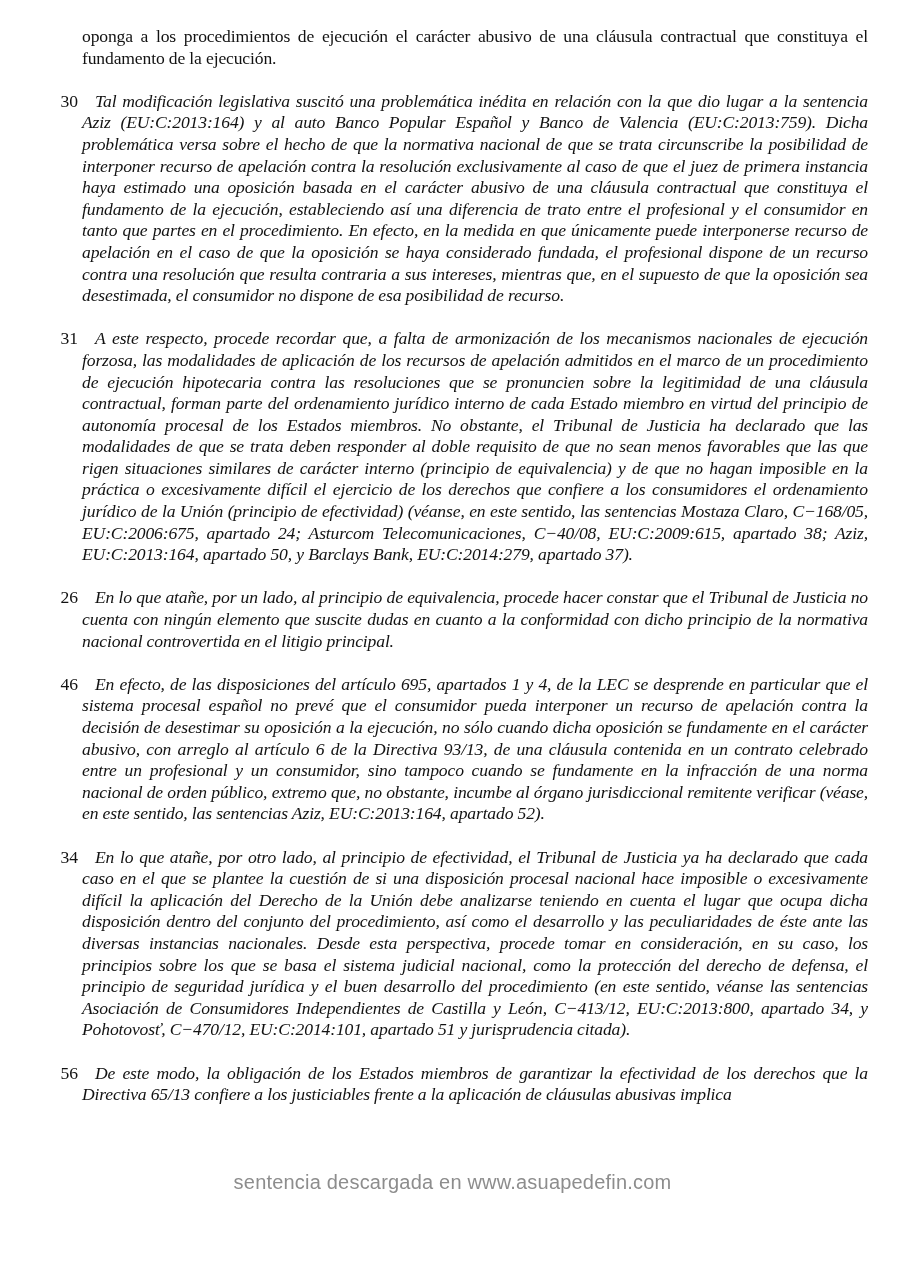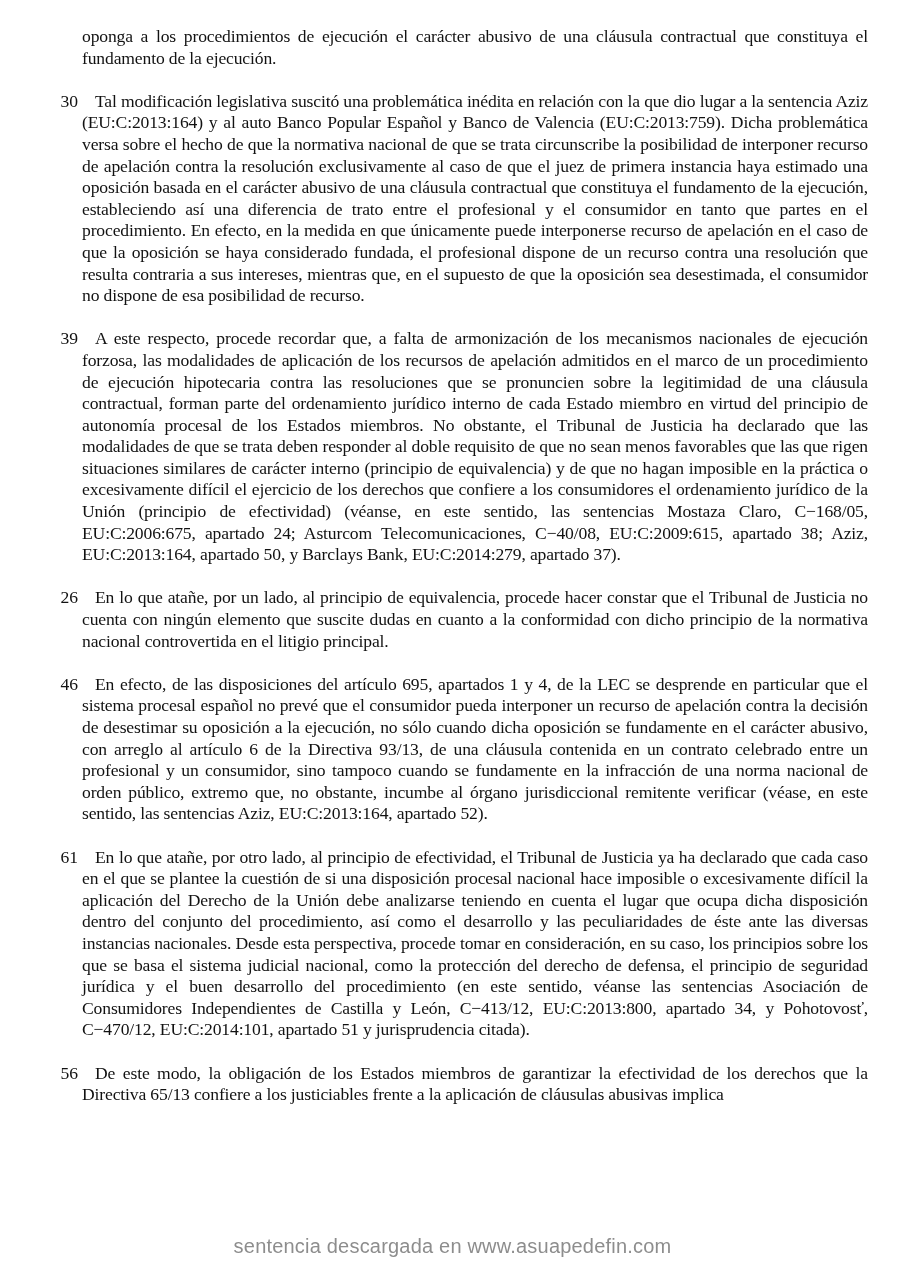--- a/index.html
+++ b/index.html
@@ -29,36 +29,37 @@
   .para-text {
     margin: 0;
     font-size: 17.6px;
     line-height: 21.6px;
     letter-spacing: -0.15px;
     text-align: justify;
     hyphens: none;
   }
   .numbered .para-text {
     text-indent: 13px;
+    font-style: italic;
   }
   .para-num {
     position: absolute;
     left: -44px;
     top: 0;
     width: 40px;
     font-size: 17.6px;
     line-height: 21.6px;
     text-align: right;
     color: #121212;
   }
   .footer {
     position: absolute;
     left: 0;
     right: 0;
-    top: 1234px;
+    top: 1170px;
     text-align: center;
     font-family: "Liberation Sans", sans-serif;
     font-size: 20px;
     line-height: 24px;
     color: #8d8d8d;
     letter-spacing: 0.2px;
   }
 </style>
 </head>
 <body>
@@ -69,36 +70,36 @@
     <div class="para">
       <p class="para-text">oponga a los procedimientos de ejecución el carácter abusivo de una cláusula contractual que constituya el fundamento de la ejecución.</p>
     </div>
 
     <div class="para numbered">
       <span class="para-num">30</span>
       <p class="para-text">Tal modificación legislativa suscitó una problemática inédita en relación con la que dio lugar a la sentencia Aziz (EU:C:2013:164) y al auto Banco Popular Español y Banco de Valencia (EU:C:2013:759). Dicha problemática versa sobre el hecho de que la normativa nacional de que se trata circunscribe la posibilidad de interponer recurso de apelación contra la resolución exclusivamente al caso de que el juez de primera instancia haya estimado una oposición basada en el carácter abusivo de una cláusula contractual que constituya el fundamento de la ejecución, estableciendo así una diferencia de trato entre el profesional y el consumidor en tanto que partes en el procedimiento. En efecto, en la medida en que únicamente puede interponerse recurso de apelación en el caso de que la oposición se haya considerado fundada, el profesional dispone de un recurso contra una resolución que resulta contraria a sus intereses, mientras que, en el supuesto de que la oposición sea desestimada, el consumidor no dispone de esa posibilidad de recurso.</p>
     </div>
 
     <div class="para numbered">
-      <span class="para-num">39</span>
+      <span class="para-num">31</span>
       <p class="para-text">A este respecto, procede recordar que, a falta de armonización de los mecanismos nacionales de ejecución forzosa, las modalidades de aplicación de los recursos de apelación admitidos en el marco de un procedimiento de ejecución hipotecaria contra las resoluciones que se pronuncien sobre la legitimidad de una cláusula contractual, forman parte del ordenamiento jurídico interno de cada Estado miembro en virtud del principio de autonomía procesal de los Estados miembros. No obstante, el Tribunal de Justicia ha declarado que las modalidades de que se trata deben responder al doble requisito de que no sean menos favorables que las que rigen situaciones similares de carácter interno (principio de equivalencia) y de que no hagan imposible en la práctica o excesivamente difícil el ejercicio de los derechos que confiere a los consumidores el ordenamiento jurídico de la Unión (principio de efectividad) (véanse, en este sentido, las sentencias Mostaza Claro, C−168/05, EU:C:2006:675, apartado 24; Asturcom Telecomunicaciones, C−40/08, EU:C:2009:615, apartado 38; Aziz, EU:C:2013:164, apartado 50, y Barclays Bank, EU:C:2014:279, apartado 37).</p>
     </div>
 
     <div class="para numbered">
       <span class="para-num">26</span>
       <p class="para-text">En lo que atañe, por un lado, al principio de equivalencia, procede hacer constar que el Tribunal de Justicia no cuenta con ningún elemento que suscite dudas en cuanto a la conformidad con dicho principio de la normativa nacional controvertida en el litigio principal.</p>
     </div>
 
     <div class="para numbered">
       <span class="para-num">46</span>
       <p class="para-text">En efecto, de las disposiciones del artículo 695, apartados 1 y 4, de la LEC se desprende en particular que el sistema procesal español no prevé que el consumidor pueda interponer un recurso de apelación contra la decisión de desestimar su oposición a la ejecución, no sólo cuando dicha oposición se fundamente en el carácter abusivo, con arreglo al artículo 6 de la Directiva 93/13, de una cláusula contenida en un contrato celebrado entre un profesional y un consumidor, sino tampoco cuando se fundamente en la infracción de una norma nacional de orden público, extremo que, no obstante, incumbe al órgano jurisdiccional remitente verificar (véase, en este sentido, las sentencias Aziz, EU:C:2013:164, apartado 52).</p>
     </div>
 
     <div class="para numbered">
-      <span class="para-num">61</span>
+      <span class="para-num">34</span>
       <p class="para-text">En lo que atañe, por otro lado, al principio de efectividad, el Tribunal de Justicia ya ha declarado que cada caso en el que se plantee la cuestión de si una disposición procesal nacional hace imposible o excesivamente difícil la aplicación del Derecho de la Unión debe analizarse teniendo en cuenta el lugar que ocupa dicha disposición dentro del conjunto del procedimiento, así como el desarrollo y las peculiaridades de éste ante las diversas instancias nacionales. Desde esta perspectiva, procede tomar en consideración, en su caso, los principios sobre los que se basa el sistema judicial nacional, como la protección del derecho de defensa, el principio de seguridad jurídica y el buen desarrollo del procedimiento (en este sentido, véanse las sentencias Asociación de Consumidores Independientes de Castilla y León, C−413/12, EU:C:2013:800, apartado 34, y Pohotovosť, C−470/12, EU:C:2014:101, apartado 51 y jurisprudencia citada).</p>
     </div>
 
     <div class="para numbered">
       <span class="para-num">56</span>
       <p class="para-text">De este modo, la obligación de los Estados miembros de garantizar la efectividad de los derechos que la Directiva 65/13 confiere a los justiciables frente a la aplicación de cláusulas abusivas implica</p>
     </div>
 
   </div>
 

